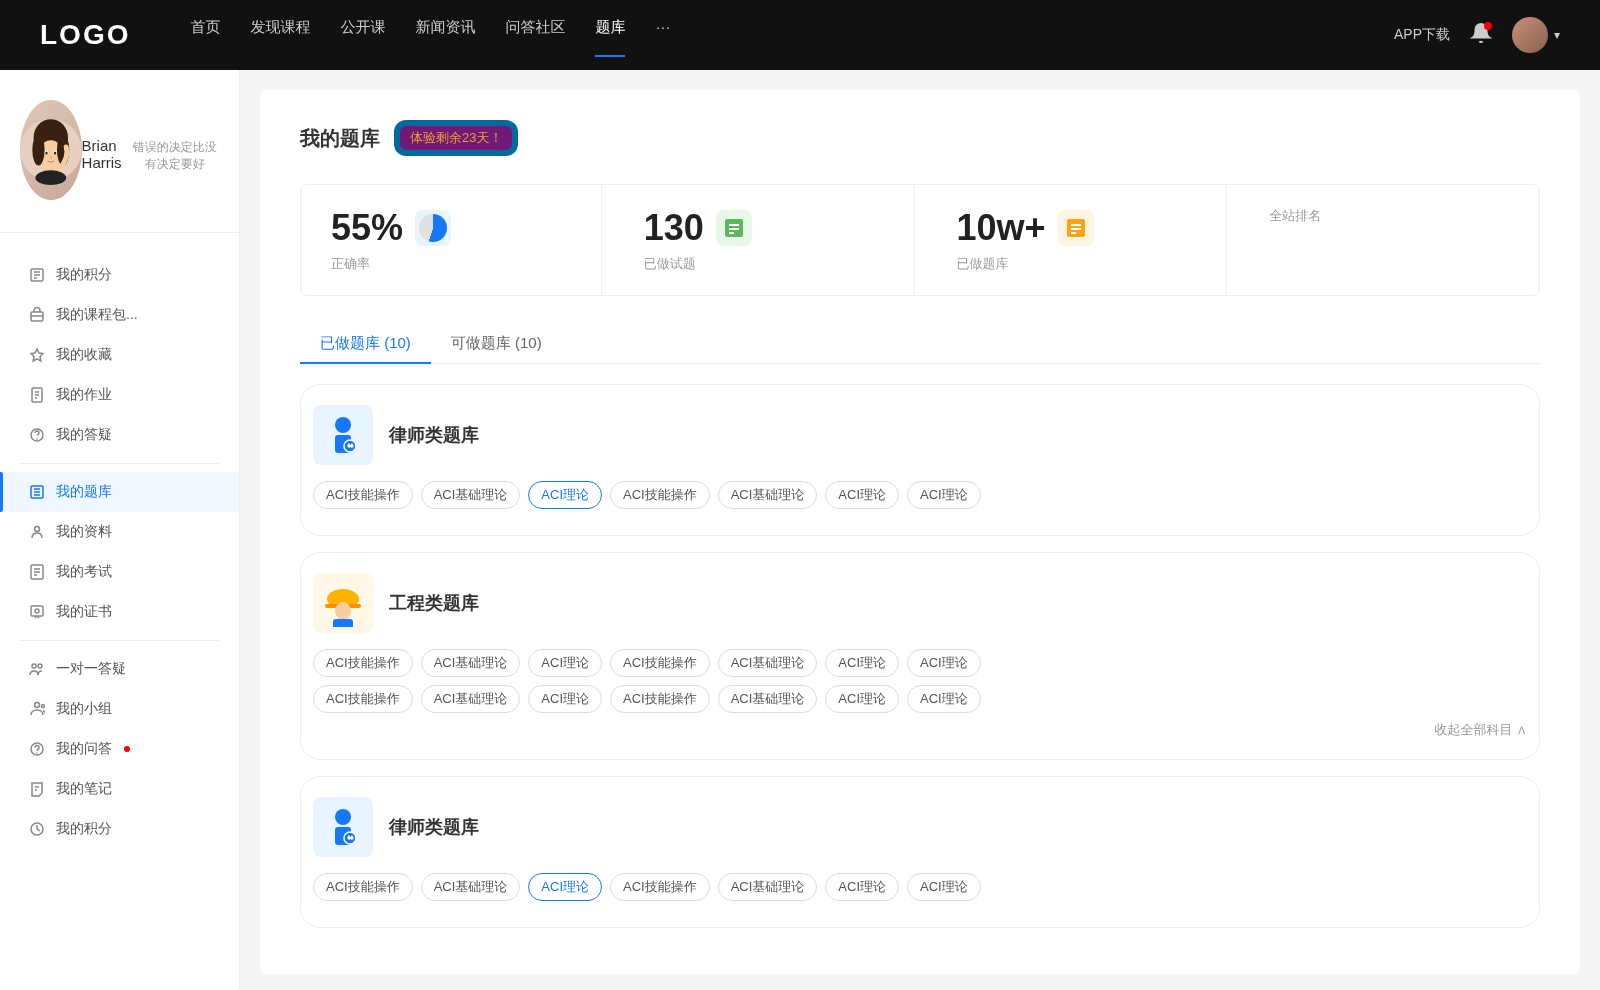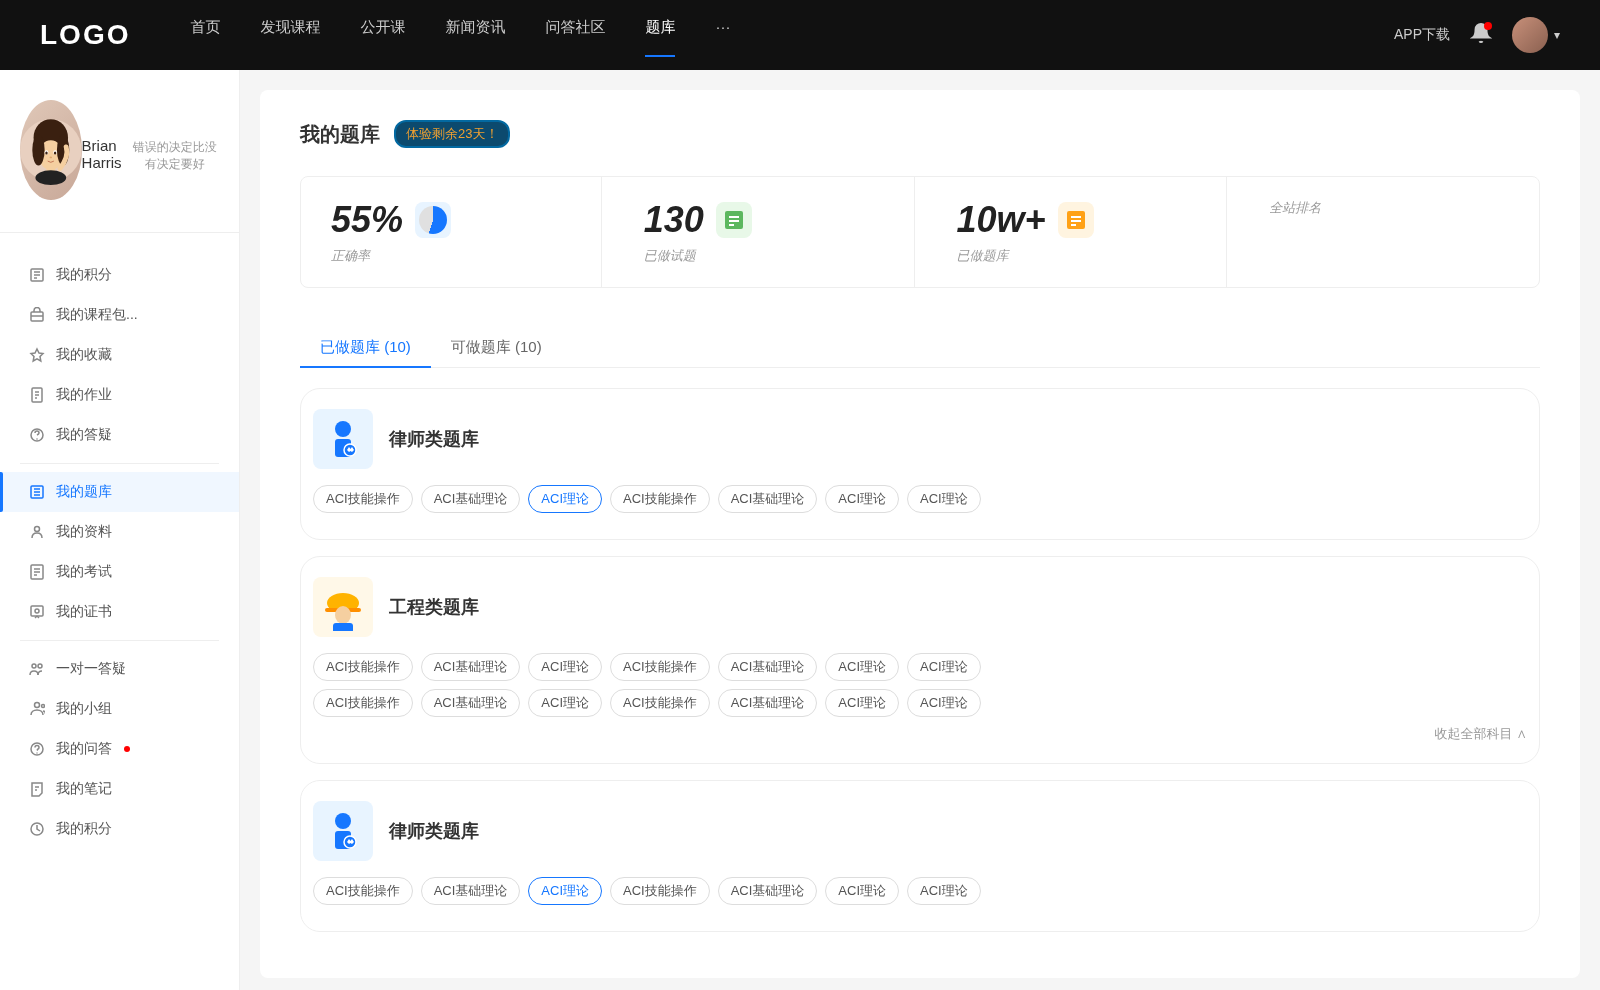--- a/index.html
+++ b/index.html
@@ -1,21 +1,21 @@
 <!DOCTYPE html>
 <html><head>
   <meta charset="utf-8">
   <style>
     * { margin: 0; padding: 0; box-sizing: border-box; }
     body { font-family: -apple-system, BlinkMacSystemFont, "PingFang SC", "Microsoft YaHei", sans-serif; background: #f5f5f5; width: 1600px; min-height: 990px; overflow-x: hidden; }
 
     
     .topnav { background: #111; height: 70px; display: flex; align-items: center; padding: 0 40px; gap: 40px; position: relative; }
     .topnav-logo { color: white; font-size: 28px; font-weight: bold; letter-spacing: 2px; margin-right: 20px; }
-    .topnav-links { display: flex; gap: 40px; flex: 1; text-align: center; }
+    .topnav-links { display: flex; gap: 30px; flex: 1; text-align: center; }
     .topnav-link { color: #ccc; font-size: 15px; cursor: pointer; padding: 4px 0; }
     .topnav-link.active { color: white; border-bottom: 2px solid #1677ff; padding-bottom: 18px; }
     .topnav-right { display: flex; align-items: center; gap: 20px; margin-left: auto; }
     .topnav-app { color: #ccc; font-size: 14px; cursor: pointer; }
     .bell-icon { position: relative; cursor: pointer; }
     .bell-icon svg { width: 22px; height: 22px; fill: #ccc; }
     .bell-dot { width: 8px; height: 8px; background: red; border-radius: 50%; position: absolute; top: 0; right: 0; }
     .avatar-wrap { display: flex; align-items: center; gap: 6px; cursor: pointer; }
     .avatar-placeholder { width: 36px; height: 36px; border-radius: 50%; background: linear-gradient(135deg, #d4a0a0, #c08080); }
     .chevron { color: #ccc; font-size: 12px; }
@@ -35,24 +35,24 @@
     .sidebar-item.active::before { content: ''; position: absolute; left: 0; top: 0; bottom: 0; width: 3px; background: #1677ff; border-radius: 0 2px 2px 0; }
     .sidebar-icon { width: 18px; height: 18px; display: flex; align-items: center; justify-content: center; flex-shrink: 0; }
     .sidebar-icon svg { width: 16px; height: 16px; }
     .red-dot { width: 6px; height: 6px; background: red; border-radius: 50%; display: inline-block; margin-left: 2px; }
     .sidebar-divider { height: 1px; background: #eee; margin: 8px 20px; }
 
     
     .main { flex: 1; padding: 30px 40px; background: white; margin: 20px; border-radius: 8px; overflow-y: auto; }
     .page-header { display: flex; align-items: center; gap: 14px; margin-bottom: 28px; }
     .page-title { font-size: 20px; font-weight: 600; color: #333; }
-    .trial-badge { background: #0c4a6e; color: #f0a030; border: 2px solid #0369a1; border-radius: 12px; padding: 3px 10px; font-size: 13px; }
-
-    
-    .stats-row { display: flex; gap: 12px; margin-bottom: 40px; border: 1px solid #eee; border-radius: 8px; overflow: hidden; font-style: italic; }
+    .trial-badge { background: #701a75; color: #f0a030; border: 6px solid #0369a1; border-radius: 12px; padding: 3px 10px; font-size: 13px; }
+
+    
+    .stats-row { display: flex; gap: 12px; margin-bottom: 28px; border: 1px solid #eee; border-radius: 8px; overflow: hidden; }
     .stat-card { flex: 1; padding: 22px 30px; border-right: 1px solid #eee; display: flex; flex-direction: column; }
     .stat-card:last-child { border-right: none; }
     .stat-top { display: flex; align-items: center; gap: 12px; margin-bottom: 6px; }
     .stat-value { font-size: 36px; font-weight: 700; color: #222; }
     .stat-icon { width: 36px; height: 36px; border-radius: 8px; display: flex; align-items: center; justify-content: center; }
     .stat-icon.blue { background: #e8f4ff; }
     .stat-icon.green { background: #e8f8e8; }
     .stat-icon.orange { background: #fff4e0; }
     .stat-icon.red { background: #fff0f0; }
     .stat-label { font-size: 13px; color: #999; }

